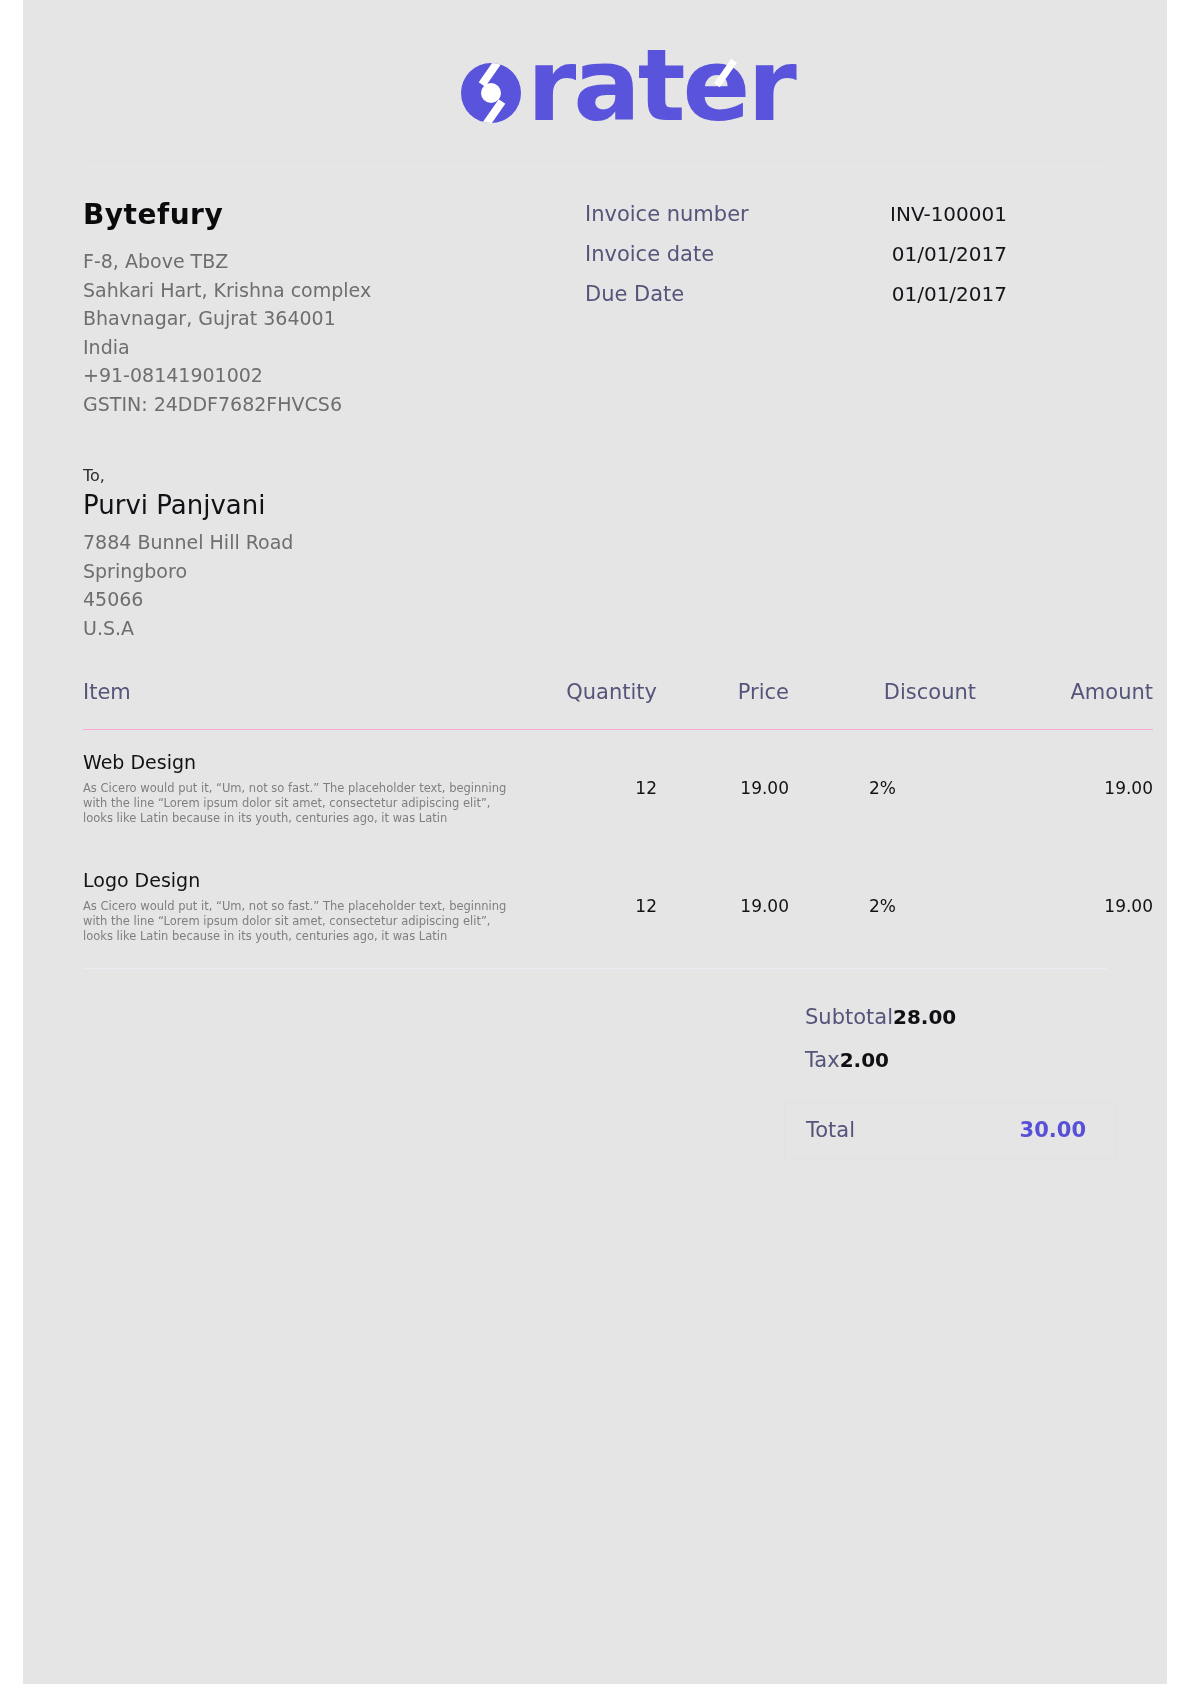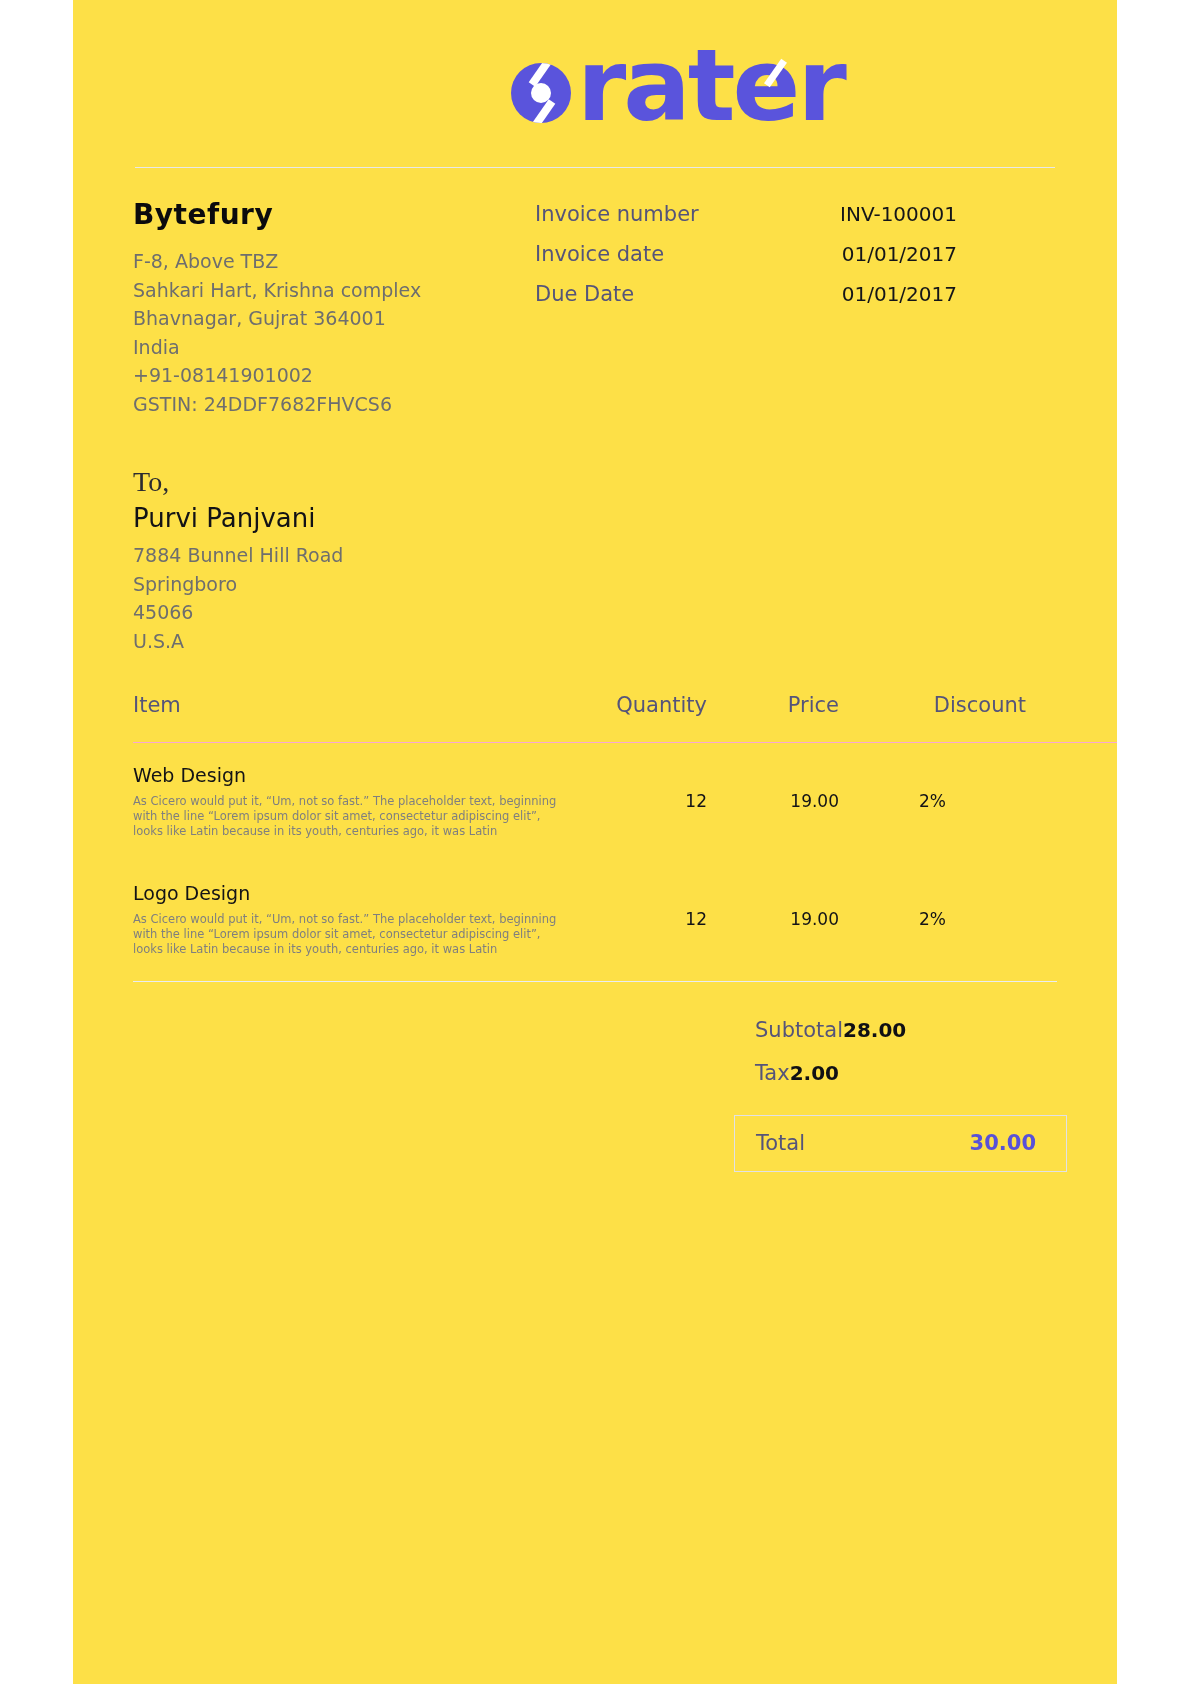--- a/index.html
+++ b/index.html
@@ -1,21 +1,21 @@
 <!DOCTYPE html>
 <html><head>
 <meta charset="utf-8">
 <style>
   * { margin:0; padding:0; box-sizing:border-box; }
   html,body { background:#ffffff; }
   .page {
     position:relative;
-    width:1044px; height:1684px;
+    width:1144px; height:1684px;
     margin:0 auto;
-    background:#fde047;
+    background:#e5e5e5;
     font-family:"DejaVu Sans","Liberation Sans",sans-serif;
     color:#141519;
     overflow:hidden;
   }
 
   
   .logo-wrap { position:relative; height:167px; }
   .logo-mark {
     position:absolute; left:438px; top:63px;
     width:60px; height:60px; border-radius:50%;
@@ -46,21 +46,21 @@
   .seller-name { font-size:28px; font-weight:bold; color:#0b0b0d; letter-spacing:.5px; margin-bottom:16px; }
   .addr-line { font-size:19px; color:#6e6e6e; line-height:28.5px; }
 
   .meta { width:422px; margin-right:100px; padding-top:4px; }
   .meta-row { display:flex; justify-content:space-between; align-items:baseline; margin-bottom:16px; }
   .meta-label { font-size:21px; color:#55547a;text-align:center; }
   .meta-value { font-size:20px; color:#141519; }
 
   
   .bill-to { padding:0 60px; margin-top:48px; }
-  .to-prefix { font-size:28px; color:#2b2b30;font-family:Liberation Serif, serif; }
+  .to-prefix { font-size:16px; color:#2b2b30; }
   .to-name { font-size:26px; color:#121216; margin-top:5px; margin-bottom:8px; }
 
   
   .items { margin:0 60px; }
   table.items-table { width:100%; border-collapse:collapse; table-layout:fixed; }
   col.c-item { width:470px; } col.c-qty { width:104px; } col.c-price { width:132px; }
   col.c-disc { width:187px; } col.c-amt { width:177px; }
   .items-table th {
     font-size:21px; font-weight:normal; color:#55547a;
     text-align:right; white-space:nowrap;

